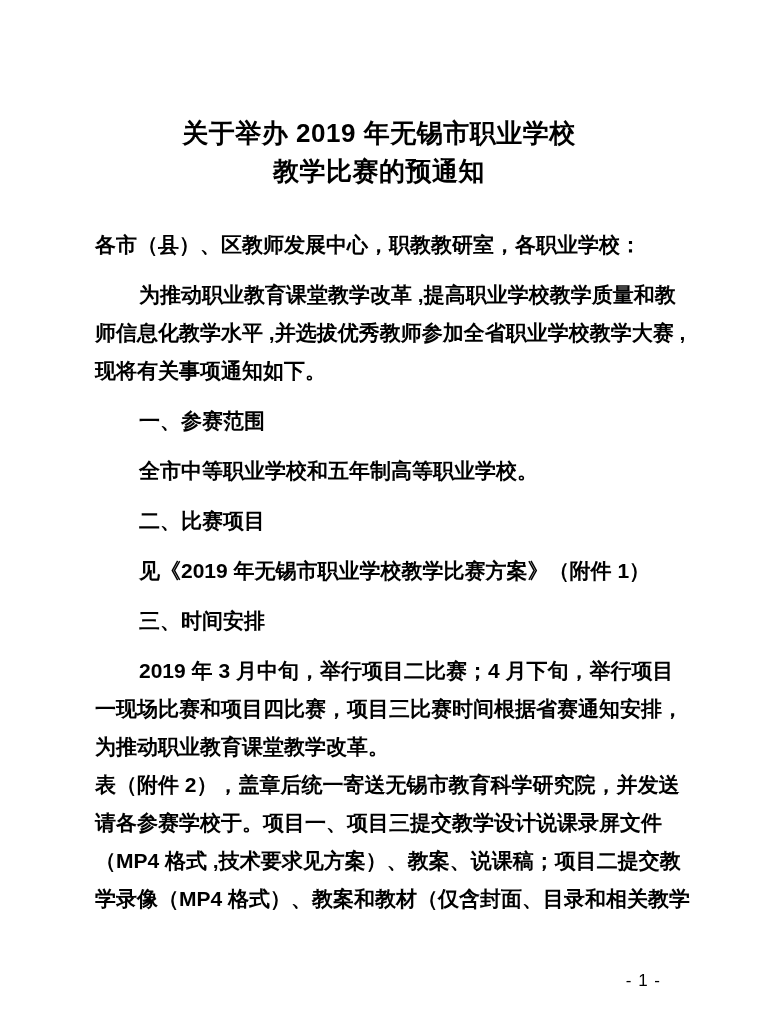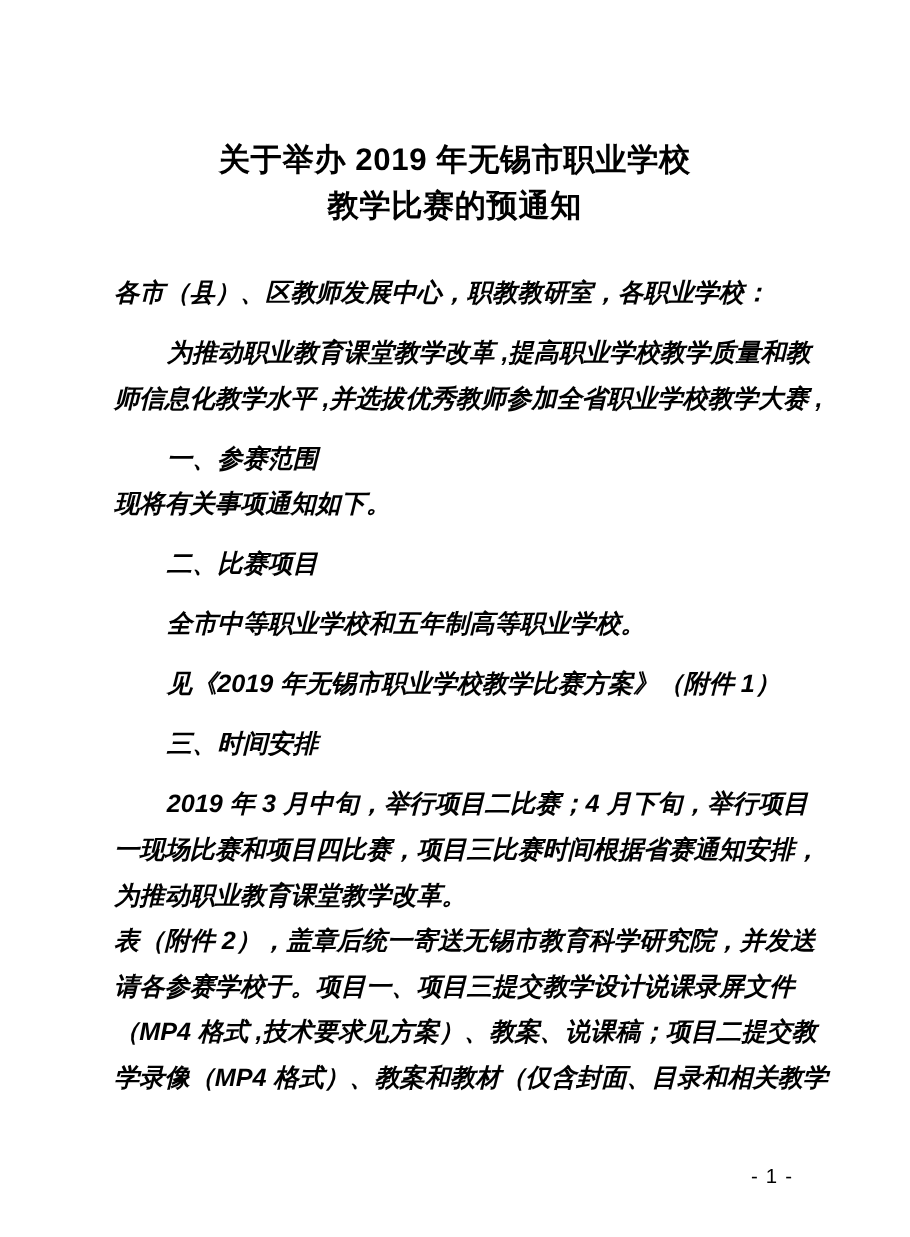--- a/index.html
+++ b/index.html
@@ -26,21 +26,20 @@
   .doc-body {
     margin-top: 36px;
     padding-left: 95px;
     padding-right: 92px;
     font-size: 21px;
     line-height: 38px;
     font-weight: 700;
   }
   .line {
     white-space: nowrap;
-    font-style: italic;
   }
   .indent {
     text-indent: 44px;
     margin-top: 12px;
   }
   .footer {
     position: absolute;
     right: 97px;
     bottom: 40px;
     font-size: 17px;
@@ -55,24 +54,24 @@
 
   <div class="doc-title">
     <div>关于举办 2019 年无锡市职业学校</div>
     <div>教学比赛的预通知</div>
   </div>
 
   <div class="doc-body">
     <div class="line">各市（县）、区教师发展中心，职教教研室，各职业学校：</div>
     <div class="line indent">为推动职业教育课堂教学改革 ,提高职业学校教学质量和教</div>
     <div class="line">师信息化教学水平 ,并选拔优秀教师参加全省职业学校教学大赛 ,</div>
+    <div class="line">现将有关事项通知如下。</div>
     <div class="line indent">一、参赛范围</div>
-    <div class="line">现将有关事项通知如下。</div>
+    <div class="line indent">全市中等职业学校和五年制高等职业学校。</div>
     <div class="line indent">二、比赛项目</div>
-    <div class="line indent">全市中等职业学校和五年制高等职业学校。</div>
     <div class="line indent">见《2019 年无锡市职业学校教学比赛方案》（附件 1）</div>
     <div class="line indent">三、时间安排</div>
     <div class="line indent">2019 年 3 月中旬，举行项目二比赛；4 月下旬，举行项目</div>
     <div class="line">一现场比赛和项目四比赛，项目三比赛时间根据省赛通知安排，</div>
     <div class="line">为推动职业教育课堂教学改革。</div>
     <div class="line">表（附件 2），盖章后统一寄送无锡市教育科学研究院，并发送</div>
     <div class="line">请各参赛学校于。项目一、项目三提交教学设计说课录屏文件</div>
     <div class="line">（MP4 格式 ,技术要求见方案）、教案、说课稿；项目二提交教</div>
     <div class="line">学录像（MP4 格式）、教案和教材（仅含封面、目录和相关教学</div>
   </div>

